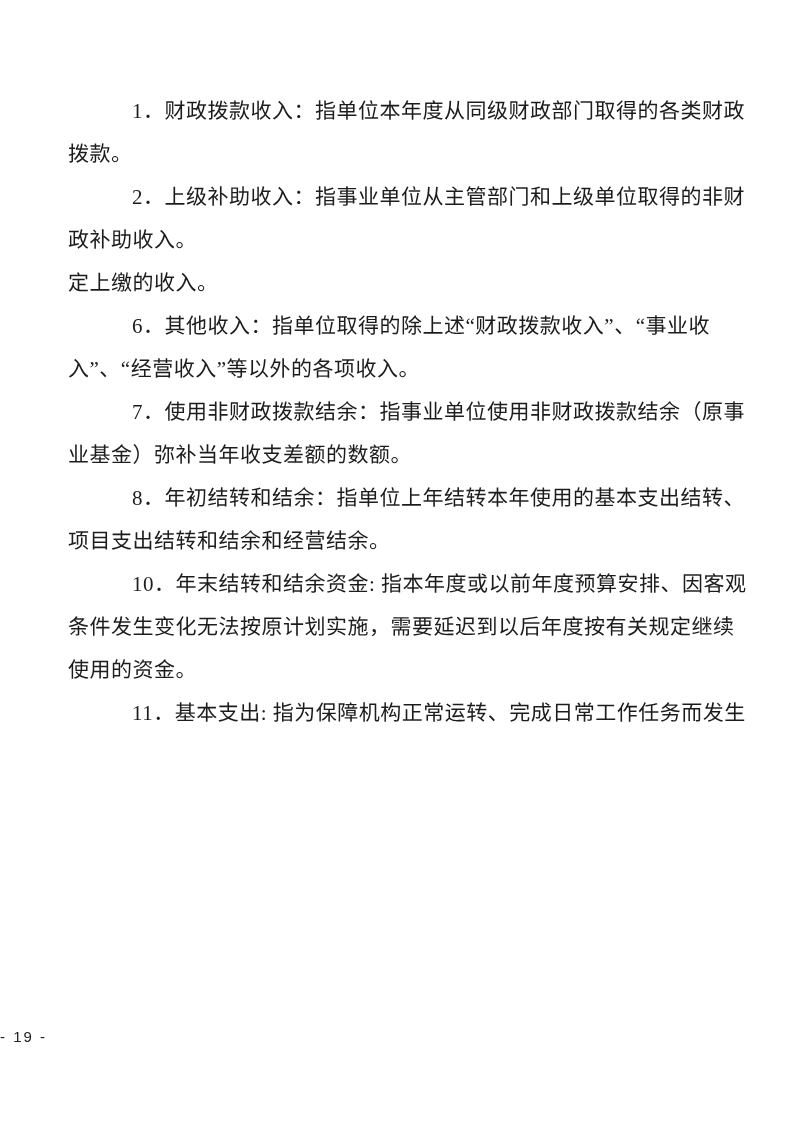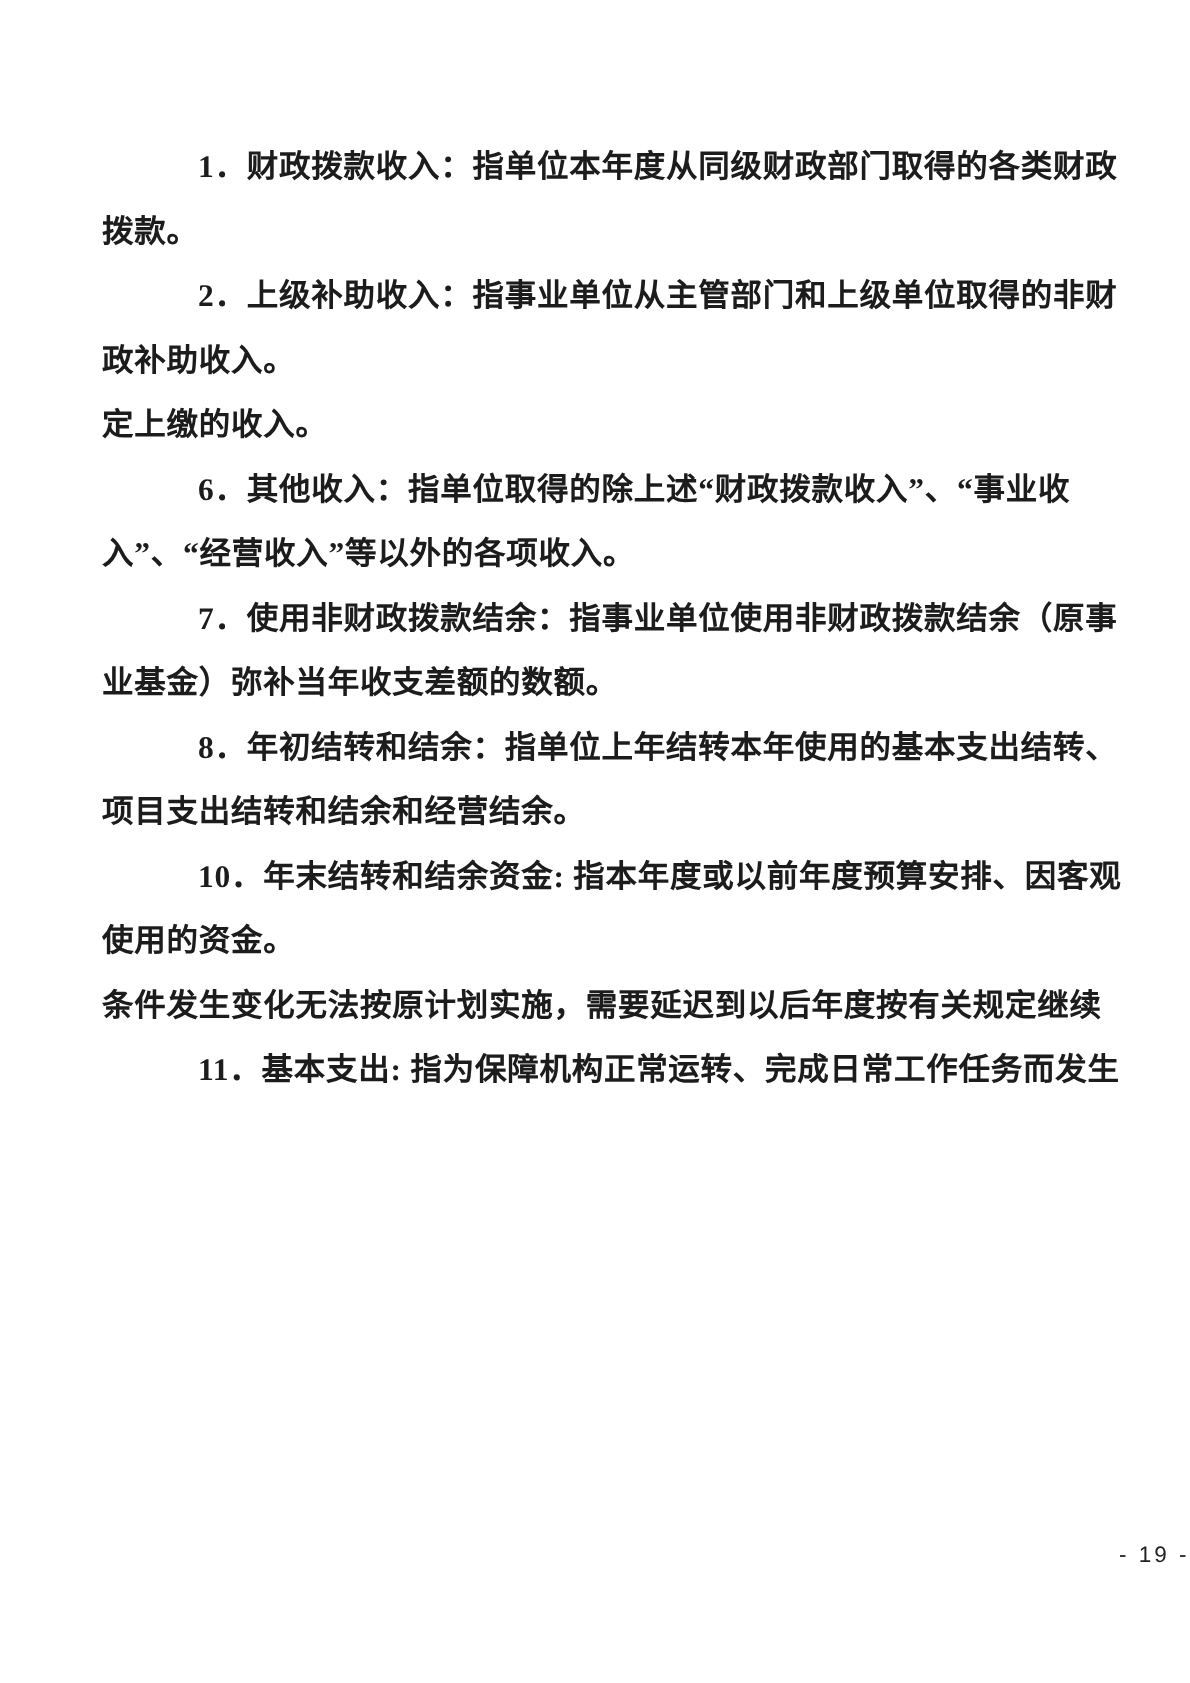--- a/index.html
+++ b/index.html
@@ -15,42 +15,41 @@
     background: #ffffff;
     overflow: hidden;
     font-family: "Liberation Serif", "DejaVu Serif", serif;
     color: #1c1c1c;
   }
   .content {
     position: absolute;
     top: 90px;
     left: 68px;
     right: 26px;
-    font-weight: bold;
   }
   .para {
     margin: 0;
     padding: 0;
   }
   .line {
     font-size: 21px;
     line-height: 43px;
     height: 43px;
     white-space: nowrap;
     letter-spacing: 0.5px;
   }
   .line.first {
     text-indent: 64px;
   }
   .page-footer {
     position: absolute;
     top: 1028px;
     left: 0;
     width: 100%;
-    text-align: right;
+    text-align: left;
   }
   .page-number {
     font-size: 15px;
     letter-spacing: 2px;
     color: #222222;
     font-family: "Liberation Sans", "DejaVu Sans", sans-serif;
   }
 </style>
 </head>
 <body>
@@ -75,22 +74,22 @@
       <div class="para">
         <div class="line first">7．使用非财政拨款结余：指事业单位使用非财政拨款结余（原事</div>
         <div class="line">业基金）弥补当年收支差额的数额。</div>
       </div>
       <div class="para">
         <div class="line first">8．年初结转和结余：指单位上年结转本年使用的基本支出结转、</div>
         <div class="line">项目支出结转和结余和经营结余。</div>
       </div>
       <div class="para">
         <div class="line first">10．年末结转和结余资金: 指本年度或以前年度预算安排、因客观</div>
+        <div class="line">条件发生变化无法按原计划实施，需要延迟到以后年度按有关规定继续</div>
         <div class="line">使用的资金。</div>
-        <div class="line">条件发生变化无法按原计划实施，需要延迟到以后年度按有关规定继续</div>
       </div>
       <div class="para">
         <div class="line first">11．基本支出: 指为保障机构正常运转、完成日常工作任务而发生</div>
       </div>
     </main>
   <footer class="page-footer">
     <span class="page-number">- 19 -</span>
   </footer>
 </div>
 

